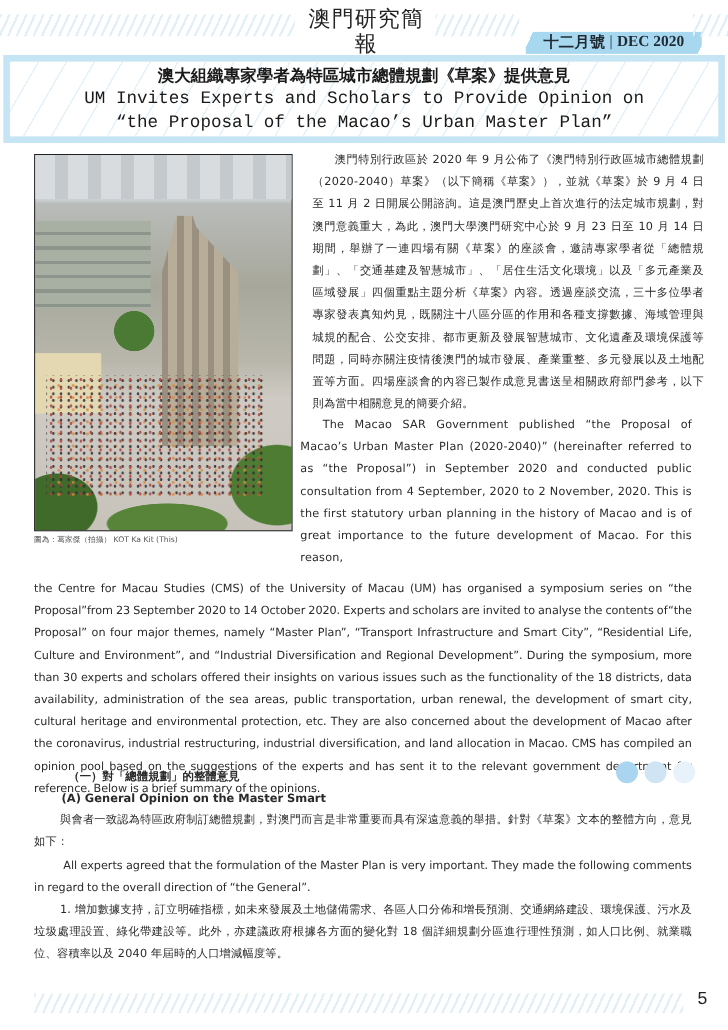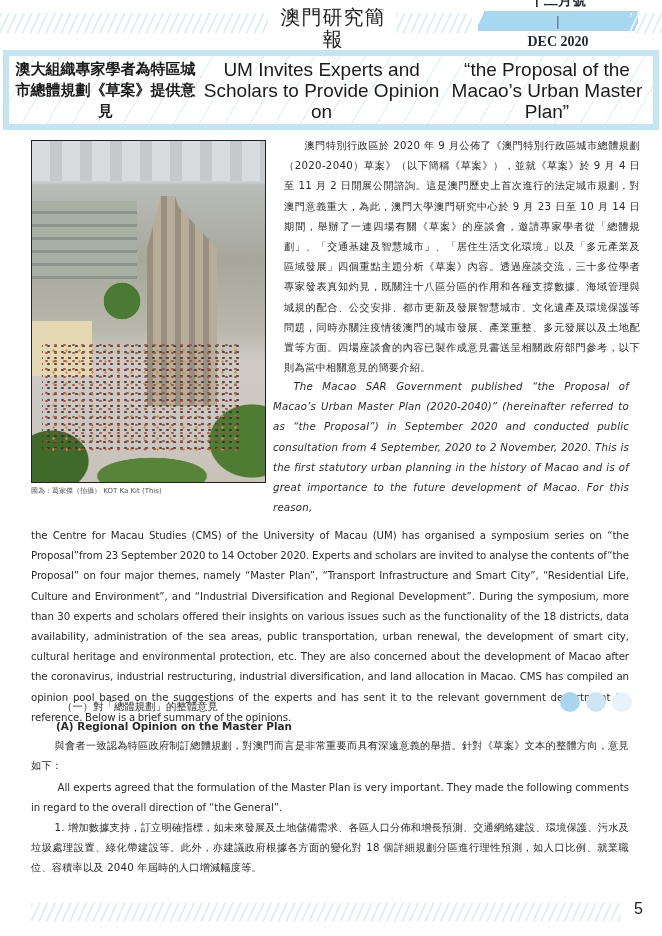--- a/index.html
+++ b/index.html
@@ -11,33 +11,33 @@
     }
 
     
     .header { position: absolute; top: 0; left: 0; width: 582px; height: 42px; }
     .hdr-hatch-left { position: absolute; left: 0; top: 13px; width: 268px; height: 20px; }
     .hdr-hatch-mid { position: absolute; left: 396px; top: 13px; width: 76px; height: 20px; }
     .hdr-hatch-right { position: absolute; left: 630px; top: 13px; width: 32px; height: 20px; }
     .masthead { position: absolute; left: 272px; top: 6px; width: 122px; text-align: center; }
     .masthead-cn { font-family: "DejaVu Serif", "Liberation Serif", serif; font-size: 20px; line-height: 22px; color: #222; letter-spacing: 1px; }
     .masthead-en { font-family: "Liberation Serif", "DejaVu Serif", serif; font-size: 10.5px; line-height: 12px; color: #222; }
-    .issue { position: absolute; left: 478px; top: 11px; width: 160px; height: 20px;
+    .issue { position: absolute; left: 478px; top: 29px; width: 160px; height: 20px;
       background: linear-gradient(115deg, transparent 0px, transparent 6px, #a8d8f0 6px, #a8d8f0 150px, transparent 150px); 
       display: flex; align-items: center; justify-content: center; gap: 4px;
-      font-family: "Liberation Serif", "DejaVu Serif", serif; font-weight: bold; font-size: 14px; color: #1f2a33; flex-direction: column; }
+      font-family: "Liberation Serif", "DejaVu Serif", serif; font-weight: bold; font-size: 14px; color: #1f2a33; }
     .issue .sep { font-weight: normal; }
 
     
     .title-box { position: absolute; left: 3px; top: 50px; width: 656px; height: 80px; border: 6px solid #c5e4f4; background-color: #fff; }
     .title-box .inner { position: absolute; inset: 0;
       background-image: repeating-linear-gradient(120deg, #e4f1f8 0px, #e4f1f8 1.2px, transparent 1.2px, transparent 22px); }
-    .title-text { position: absolute; inset: 0; display: flex; flex-direction: row; align-items: center; justify-content: center; text-align: center; }
+    .title-text { position: absolute; inset: 0; display: flex; flex-direction: column; align-items: center; justify-content: center; text-align: center; }
     .title-cn { font-family: "DejaVu Serif", "Liberation Serif", serif; font-weight: bold; font-size: 15px; line-height: 21px; color: #1a1a1a; }
-    .title-en { font-family: Liberation Sans, sans-serif; font-size: 19px; line-height: 21px; color: #1a1a1a; }
+    .title-en { font-family: Liberation Mono, monospace; font-size: 16px; line-height: 21px; color: #1a1a1a; }
 
     
     .photo { position: absolute; left: 31px; top: 140px; width: 235px; height: 343px; border: 1px solid #222; overflow: hidden;
       background:
         radial-gradient(ellipse 60px 50px at 20px 320px, #3f6a2a 0%, #3f6a2a 60%, transparent 62%),
         radial-gradient(ellipse 70px 60px at 220px 300px, #4e7c32 0%, #4e7c32 60%, transparent 62%),
         radial-gradient(ellipse 90px 30px at 120px 335px, #58843a 0%, #58843a 60%, transparent 62%),
         radial-gradient(ellipse 30px 30px at 90px 160px, #4b7a34 0%, #4b7a34 60%, transparent 62%),
         linear-gradient(180deg, #c9cfd3 0%, #c9cfd3 12%, #b9bcb9 13%, #a7a79b 35%, #b9b7ac 55%, #cfcbc4 65%, #c7c3bb 100%);
     }
@@ -54,23 +54,23 @@
     .photo .bldg { position: absolute; left: 0; top: 180px; width: 60px; height: 55px; background: #e4d8b2; }
     .photo .bldg2 { position: absolute; left: 0; top: 60px; width: 105px; height: 80px;
       background: repeating-linear-gradient(180deg, #a8b0a3 0px, #a8b0a3 10px, #8d948b 10px, #8d948b 13px); }
     .photo .skyline { position: absolute; left: 0; top: 0; width: 235px; height: 40px;
       background: repeating-linear-gradient(90deg, #d8dcdf 0px, #d8dcdf 18px, #c4c9cd 18px, #c4c9cd 30px); }
     .caption { position: absolute; left: 31px; top: 486px; font-size: 7px; color: #555; font-family: "DejaVu Sans", sans-serif; }
 
     
     .para { position: absolute; font-size: 10.2px; line-height: 20.2px; color: #2a2a2a; text-align: justify; }
     .cn-right { left: 284px; top: 136px; width: 356px; text-indent: 2em; letter-spacing: 0.3px; }
-    .en-right { left: 273px; top: 377px; width: 356px; text-indent: 2em; letter-spacing: 0.2px; font-style: italic; }
+    .en-right { left: 273px; top: 377px; width: 356px; text-indent: 2em; letter-spacing: 0.2px; }
     .en-full { left: 31px; top: 526px; width: 598px; letter-spacing: -0.05px; word-spacing: -0.5px; }
-    .heading-cn { left: 62px; top: 696px; font-weight: normal; font-size: 10.4px; }
+    .heading-cn { left: 62px; top: 696px; font-weight: bold; font-size: 10.4px; }
     .heading-en { left: 56px; top: 716px; font-weight: bold; font-size: 10.4px; }
     .cn-p2 { left: 31px; top: 736px; width: 598px; text-indent: 2.3em; letter-spacing: 0.2px; }
     .en-p2 { left: 31px; top: 778px; width: 598px; text-indent: 2.6em; word-spacing: -0.5px; }
     .cn-p3 { left: 31px; top: 818px; width: 598px; text-indent: 2.3em; letter-spacing: 0.2px; }
 
     
     .dots { position: absolute; left: 560px; top: 692px; display: flex; gap: 6px; }
     .dot { width: 20px; height: 20px; border-radius: 50%; }
 
     
@@ -117,19 +117,19 @@
 <p class="para en-right">The Macao SAR Government published “the Proposal of Macao’s Urban Master Plan (2020-2040)” (hereinafter referred to as “the Proposal”) in September 2020 and conducted public consultation from 4 September, 2020 to 2 November, 2020. This is the first statutory urban planning in the history of Macao and is of great importance to the future development of Macao. For this reason,</p>
 <p class="para en-full">the Centre for Macau Studies (CMS) of the University of Macau (UM) has organised a symposium series on “the Proposal”from 23 September 2020 to 14 October 2020. Experts and scholars are invited to analyse the contents of“the Proposal” on four major themes, namely “Master Plan”, “Transport Infrastructure and Smart City”, “Residential Life, Culture and Environment”, and “Industrial Diversification and Regional Development”. During the symposium, more than 30 experts and scholars offered their insights on various issues such as the functionality of the 18 districts, data availability, administration of the sea areas, public transportation, urban renewal, the development of smart city, cultural heritage and environmental protection, etc. They are also concerned about the development of Macao after the coronavirus, industrial restructuring, industrial diversification, and land allocation in Macao. CMS has compiled an opinion pool based on the suggestions of the experts and has sent it to the relevant government department for reference. Below is a brief summary of the opinions.</p>
 
 <div class="dots">
   <div class="dot" style="background:#a9d5f0"></div>
   <div class="dot" style="background:#cfe5f4"></div>
   <div class="dot" style="background:#e8f2fa"></div>
 </div>
 
 <p class="para heading-cn">（一）對「總體規劃」的整體意見</p>
-<p class="para heading-en">(A) Regional Opinion on the Master Plan</p>
+<p class="para heading-en">(A) General Opinion on the Master Smart</p>
 <p class="para cn-p2">與會者一致認為特區政府制訂總體規劃，對澳門而言是非常重要而具有深遠意義的舉措。針對《草案》文本的整體方向，意見如下：</p>
 <p class="para en-p2">All experts agreed that the formulation of the Master Plan is very important. They made the following comments in regard to the overall direction of “the General”.</p>
 <p class="para cn-p3">1. 增加數據支持，訂立明確指標，如未來發展及土地儲備需求、各區人口分佈和增長預測、交通網絡建設、環境保護、污水及垃圾處理設置、綠化帶建設等。此外，亦建議政府根據各方面的變化對 18 個詳細規劃分區進行理性預測，如人口比例、就業職位、容積率以及 2040 年屆時的人口增減幅度等。</p>
 
 <div class="footer-hatch hatch"></div>
 <div class="page-num">5</div>
 
 </body></html>

